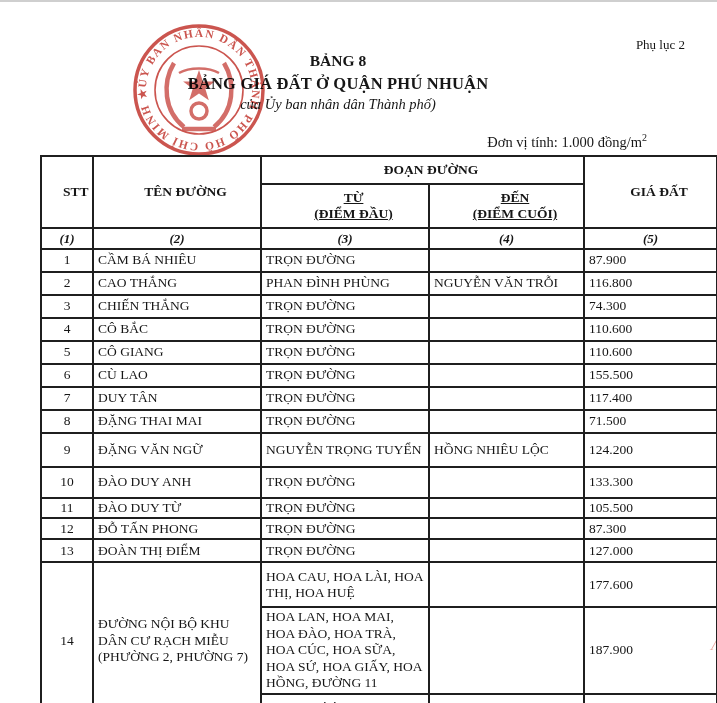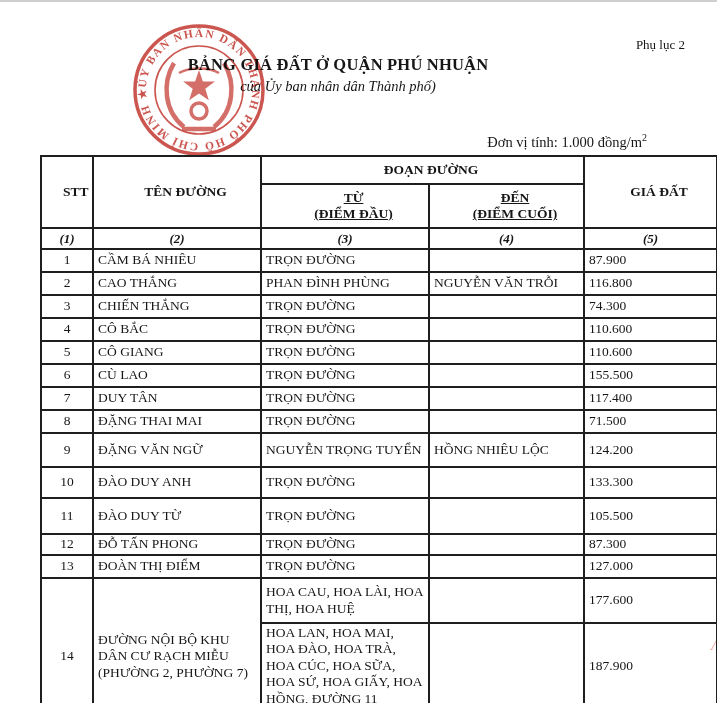--- a/index.html
+++ b/index.html
@@ -73,20 +73,21 @@
   td.price { text-align:left; padding-right:7px; }
 </style>
 </head>
 <body>
 
 <div class="scan-edge-top"></div>
 
 <div class="appendix">Phụ lục 2</div>
 
 <div class="titles">
+  <div class="table-no">BẢNG 8</div>
   <div class="doc-title">BẢNG GIÁ ĐẤT Ở QUẬN PHÚ NHUẬN</div>
   <div class="subtitle2">của Ủy ban nhân dân Thành phố)</div>
 </div>
 
 <div class="unit-note"><span>Đơn vị tính: 1.000 đồng/m</span><sup>2</sup></div>
 
 <svg class="stamp" viewBox="0 0 150 150">
   <defs>
     <path id="ringPath" d="M 22,75 A 53,53 0 1 1 128,75 A 53,53 0 1 1 22,75" fill="none"></path>
   </defs>
@@ -201,21 +202,21 @@
     <td class="to">HỒNG NHIÊU LỘC</td>
     <td class="price">124.200</td>
   </tr>
   <tr style="height:31px">
     <td class="stt">10</td>
     <td class="street">ĐÀO DUY ANH</td>
     <td class="from">TRỌN ĐƯỜNG</td>
     <td class="to"></td>
     <td class="price">133.300</td>
   </tr>
-  <tr style="height:36px">
+  <tr style="height:20px">
     <td class="stt">11</td>
     <td class="street">ĐÀO DUY TỪ</td>
     <td class="from">TRỌN ĐƯỜNG</td>
     <td class="to"></td>
     <td class="price">105.500</td>
   </tr>
   <tr style="height:21px">
     <td class="stt">12</td>
     <td class="street">ĐỖ TẤN PHONG</td>
     <td class="from">TRỌN ĐƯỜNG</td>

